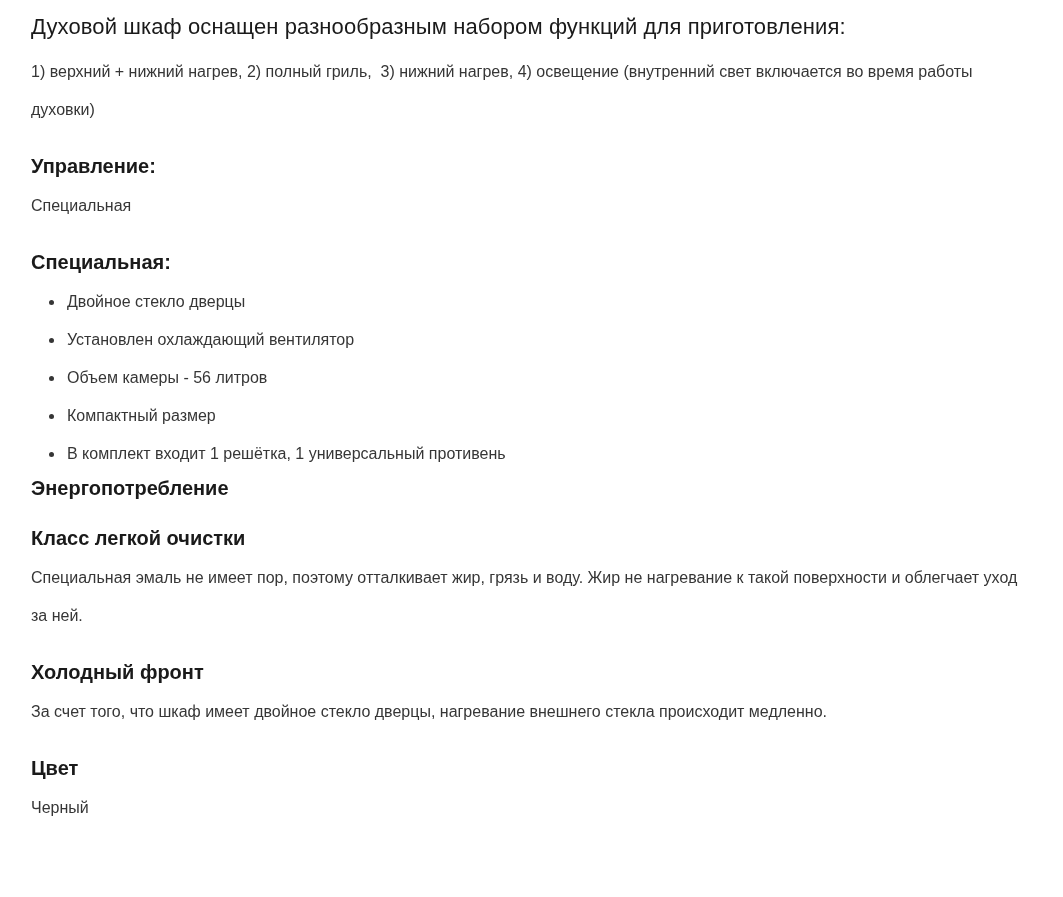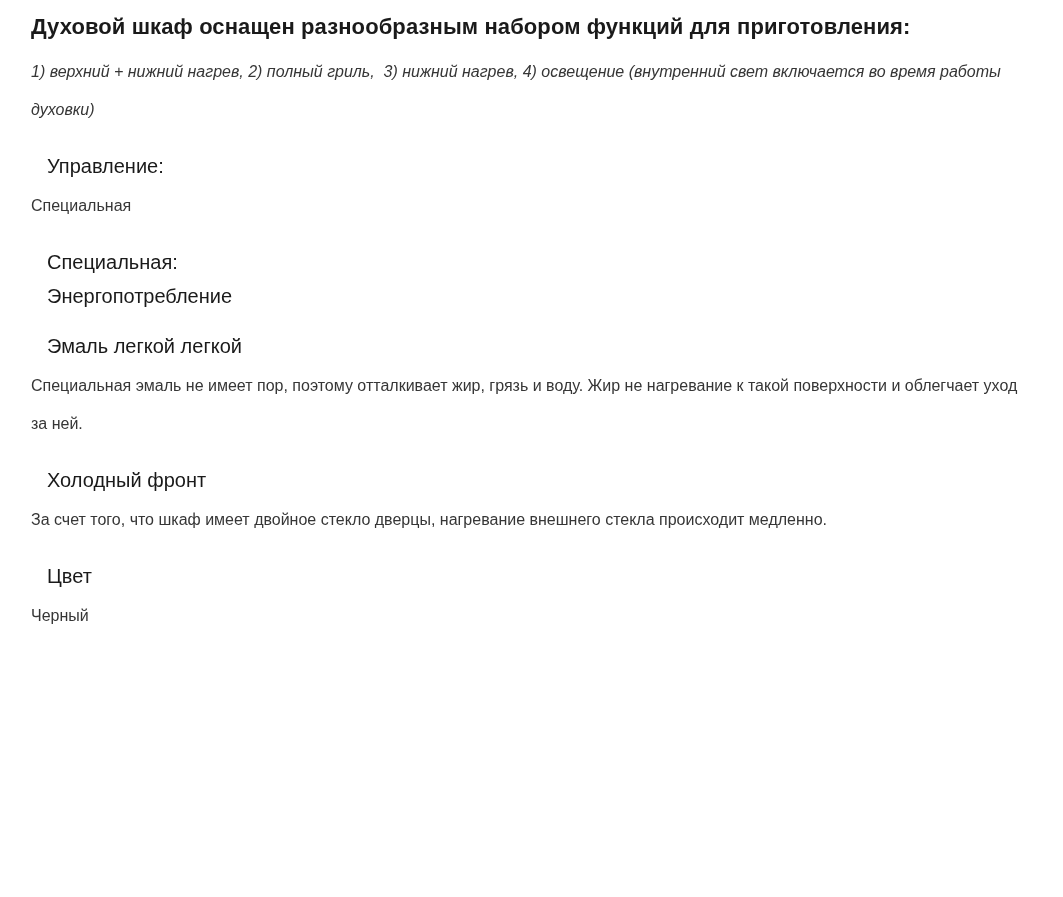--- a/index.html
+++ b/index.html
@@ -11,44 +11,43 @@
     min-height: 897px;
     font-family: "Liberation Sans", "DejaVu Sans", sans-serif;
     color: #363636;
   }
   .page {
     padding: 13px 26px 40px 31px;
   }
   h1 {
     font-size: 22px;
     line-height: 28px;
-    font-weight: bold;
+    font-weight: normal;
     color: #1a1a1a;
     letter-spacing: 0.1px;
     margin: 0 0 12px 0;
   }
   h2 {
     font-size: 20px;
     line-height: 26px;
-    font-weight: normal;
+    font-weight: bold;
     color: #1a1a1a;
-    margin: 24px 0 8px 16px;
+    margin: 24px 0 8px 0;
   }
   h2.tight {
     margin-top: 2px;
   }
   p.body {
     font-size: 16px;
     line-height: 38px;
     color: #363636;
     margin: 0;
   }
   p.pre {
     white-space: pre-wrap;
-    font-style: italic;
   }
   ul.bullets {
     margin: 0;
     padding-left: 34px;
     list-style: disc;
   }
   ul.bullets li {
     font-size: 16px;
     line-height: 38px;
     color: #363636;
@@ -61,24 +60,31 @@
 <div class="page">
 
   <h1>Духовой шкаф оснащен разнообразным набором функций для приготовления:</h1>
 
   <p class="body pre">1) верхний + нижний нагрев, 2) полный гриль,  3) нижний нагрев, 4) освещение (внутренний свет включается во время работы духовки)</p>
 
   <h2>Управление:</h2>
   <p class="body">Специальная</p>
 
   <h2>Специальная:</h2>
+  <ul class="bullets">
+    <li>Двойное стекло дверцы</li>
+    <li>Установлен охлаждающий вентилятор</li>
+    <li>Объем камеры - 56 литров</li>
+    <li>Компактный размер</li>
+    <li>В комплект входит 1 решётка, 1 универсальный противень</li>
+  </ul>
 
   <h2 class="tight">Энергопотребление</h2>
 
-  <h2>Эмаль легкой легкой</h2>
+  <h2>Класс легкой очистки</h2>
   <p class="body">Специальная эмаль не имеет пор, поэтому отталкивает жир, грязь и воду. Жир не нагревание к такой поверхности и облегчает уход за ней.</p>
 
   <h2>Холодный фронт</h2>
   <p class="body">За счет того, что шкаф имеет двойное стекло дверцы, нагревание внешнего стекла происходит медленно.</p>
 
   <h2>Цвет</h2>
   <p class="body">Черный</p>
 
 </div>
 

